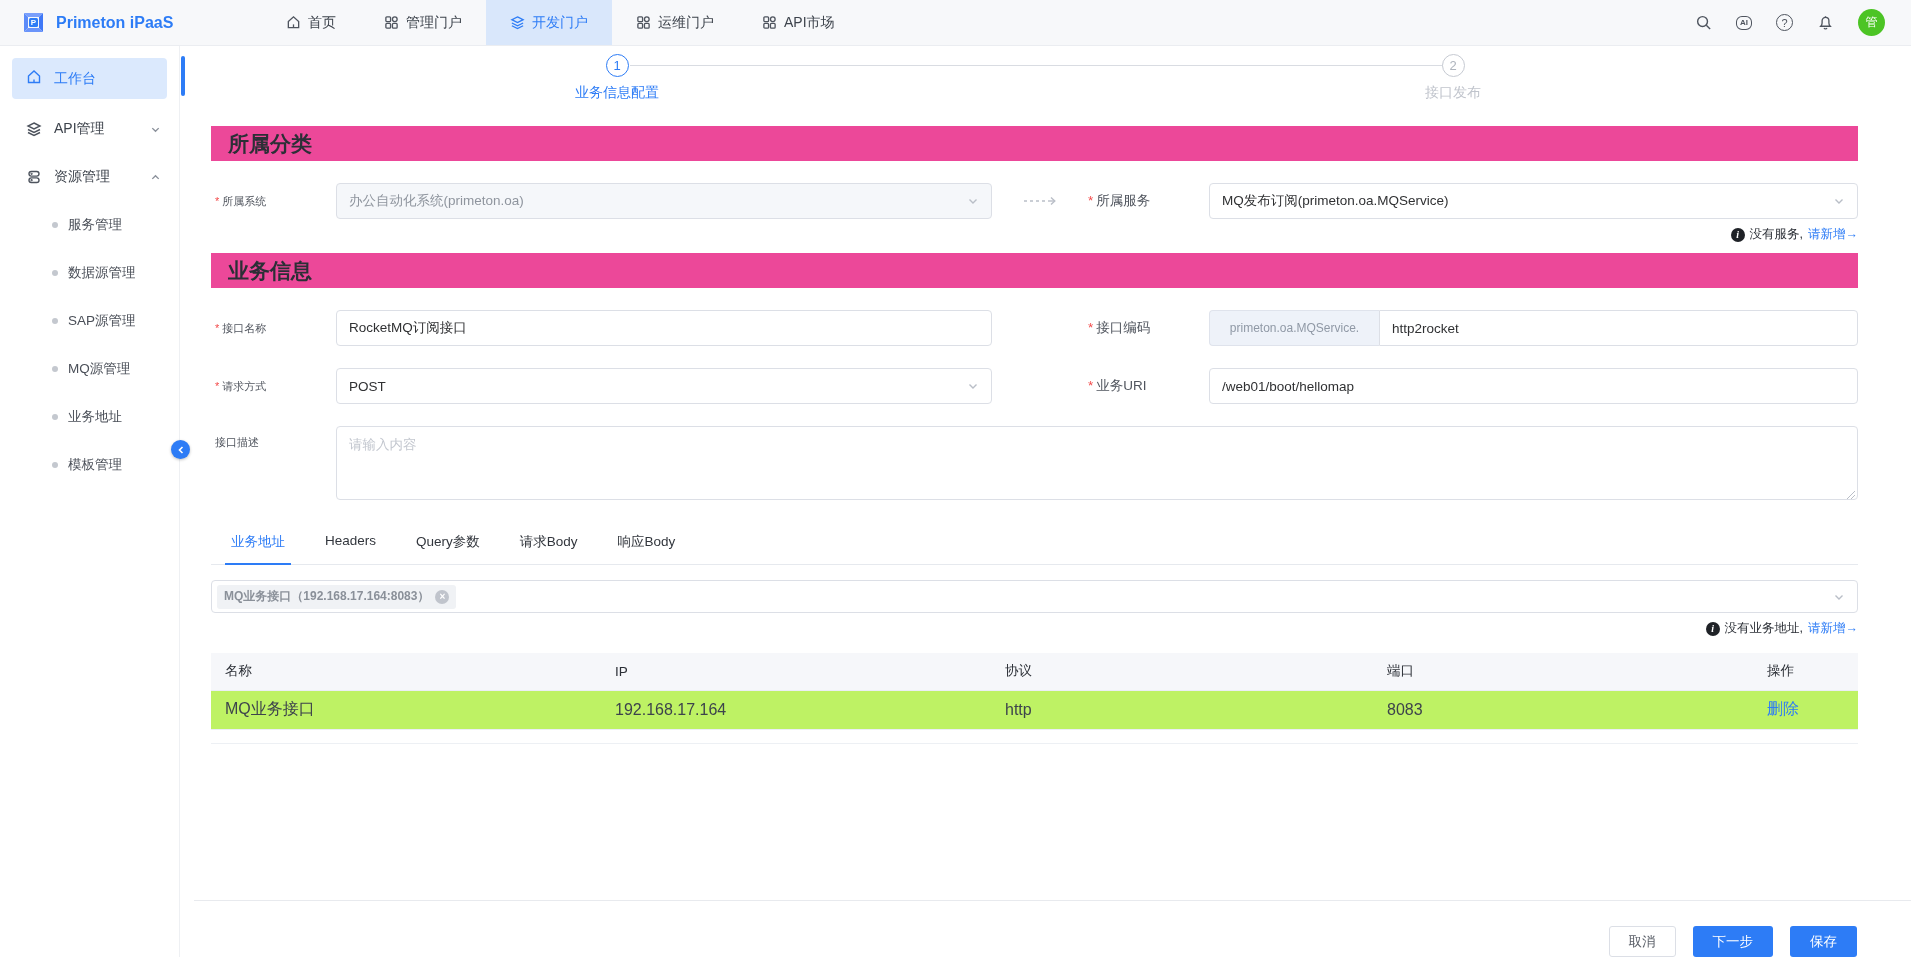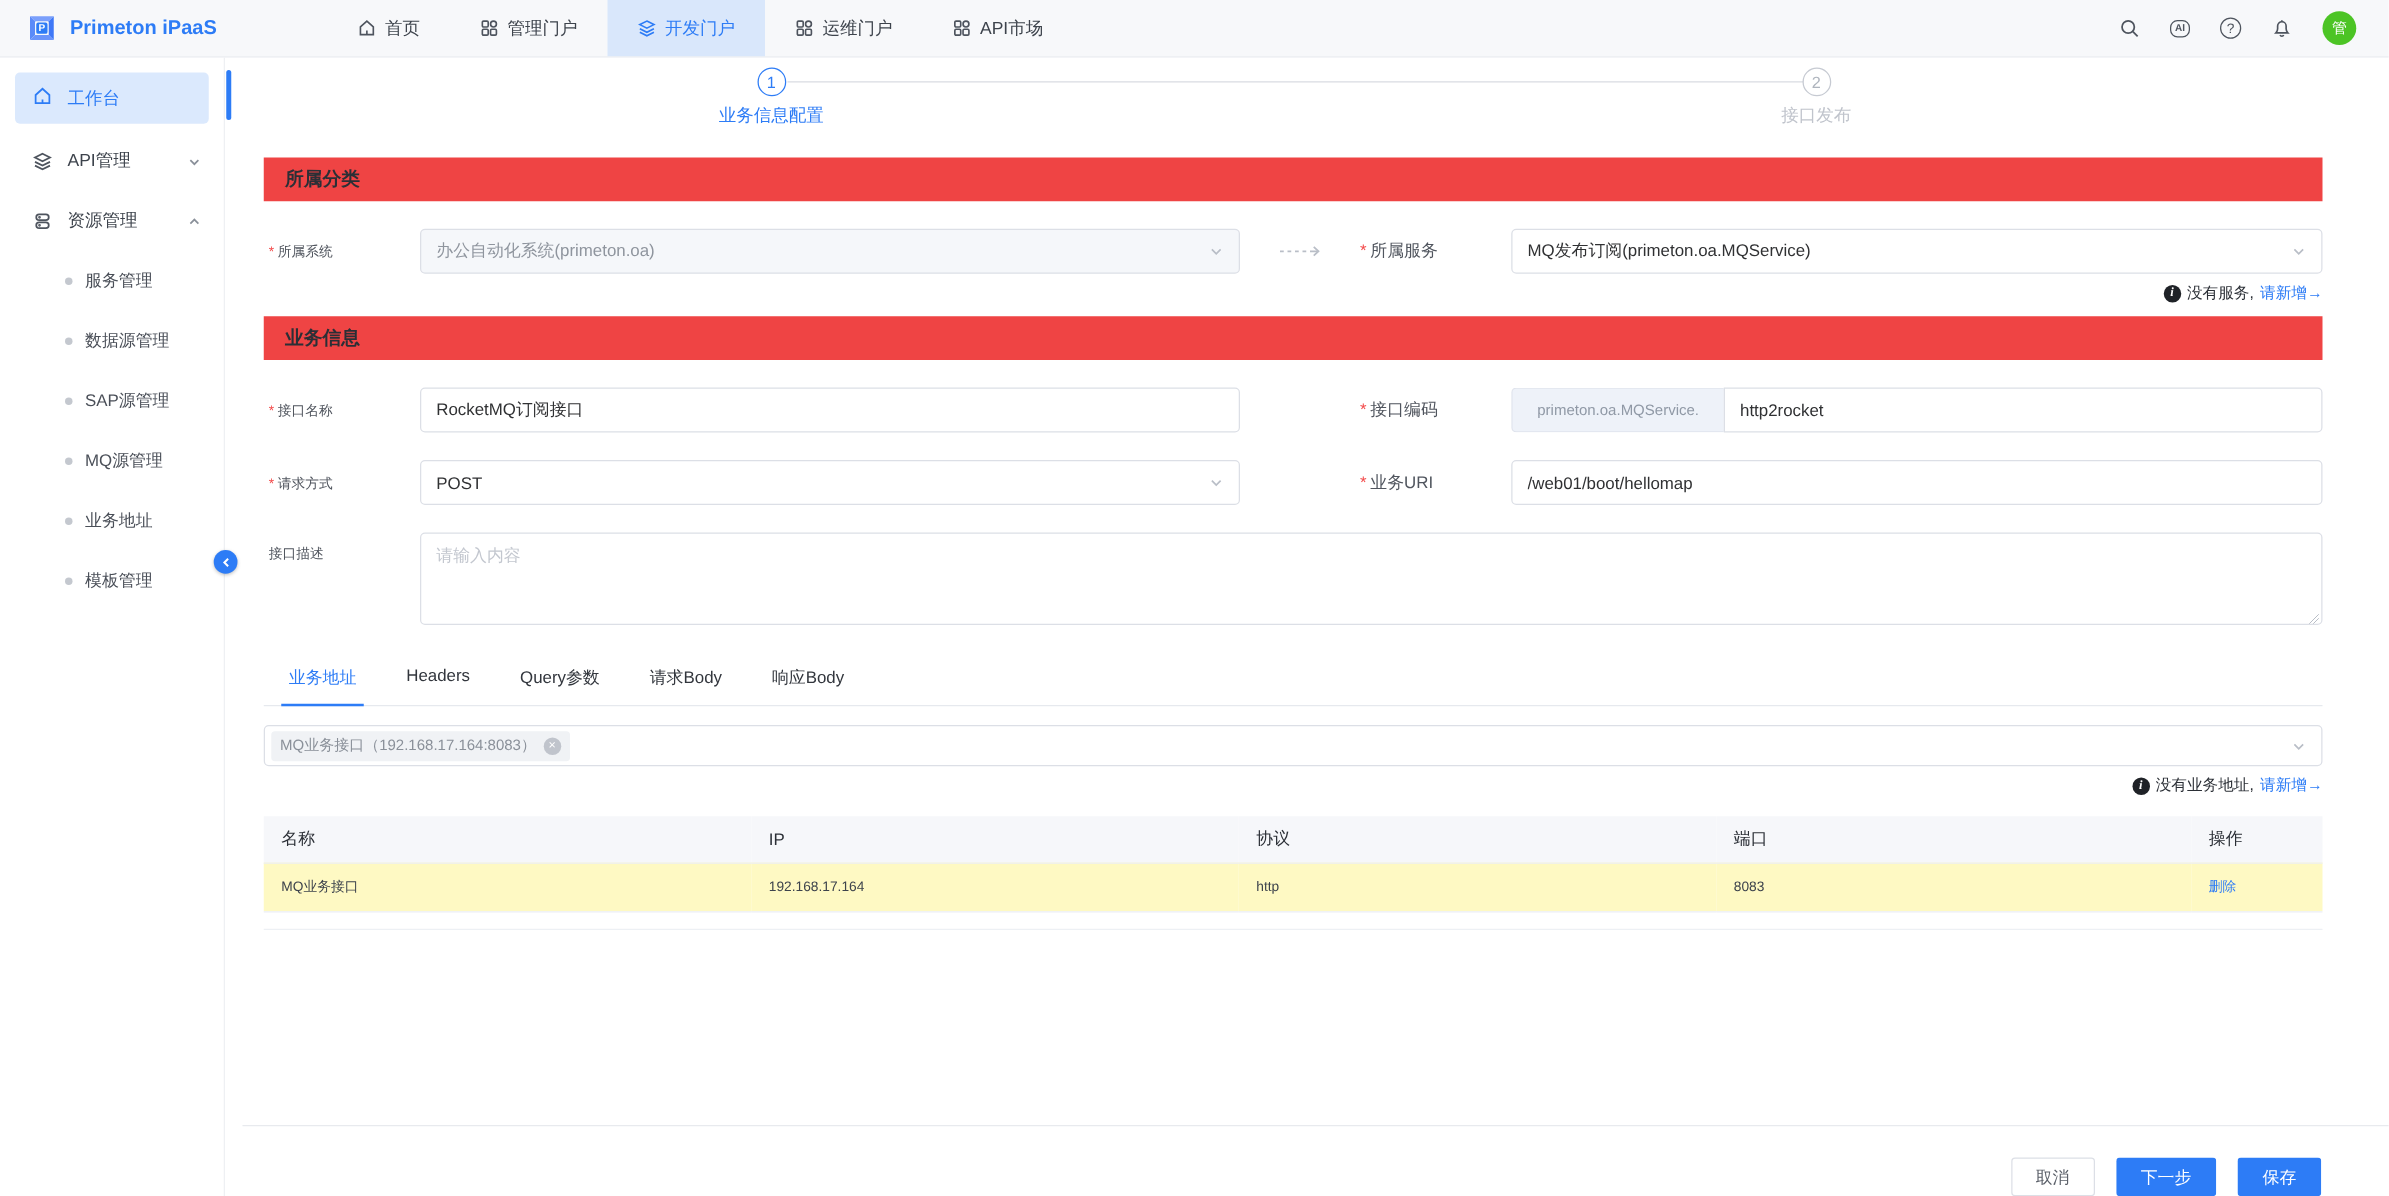--- a/index.html
+++ b/index.html
@@ -61,22 +61,22 @@
     color:#aeb4bd; font-size:13px; display:flex; align-items:center; justify-content:center; }
   .step .slabel { margin-top:7px; font-size:14px; color:#c0c4cc; }
   .step.active .circle { border-color:#2d7cf6; color:#2d7cf6; }
   .step.active .slabel { color:#2d7cf6; }
   .step1 { left:357px; }
   .step2 { left:1193px; }
   .connector { position:absolute; top:11px; left:450px; width:822px; height:1px; background:#d9dce2; }
 
   
   .form { margin:0 53px 0 31px; }
-  .section-title { height:35px; background:#ef4444; display:flex; align-items:center; padding-left:17px;
-    font-size:15px; font-weight:bold; color:#2b2f36; margin-top:10px; }
+  .section-title { height:35px; background:#ec4899; display:flex; align-items:center; padding-left:17px;
+    font-size:21px; font-weight:bold; color:#2b2f36; margin-top:10px; }
   .row { display:flex; align-items:center; margin-top:22px; padding-left:4px; }
   .row.top { align-items:flex-start; }
   .flabel { width:121px; flex:none; font-size:11px; color:#50555e; padding-top:0; white-space:nowrap; }
   .row.top .flabel { padding-top:9px; }
   .req { color:#f34b4b; margin-right:3px; }
   .ctrl-l { width:656px; flex:none; }
   .arrow-zone { width:96px; flex:none; display:flex; align-items:center; justify-content:center; color:#b9bec7; }
   .flabel-r { width:121px; flex:none; font-size:13.5px; color:#50555e; white-space:nowrap; }
   .ctrl-r { flex:1; }
   .select, .tinput { height:36px; border:1px solid #dcdfe6; border-radius:4px; background:#fff;
@@ -110,30 +110,30 @@
   
   .tabs { display:flex; gap:40px; margin-top:30px; padding-left:20px; border-bottom:1px solid #e6e9ee; }
   .tab { padding-bottom:13px; font-size:13.5px; color:#32363d; cursor:pointer; position:relative; }
   .tab.active { color:#2d7cf6; }
   .tab.active::after { content:""; position:absolute; left:-6px; right:-6px; bottom:-1px; height:2px; background:#2d7cf6; }
 
   
   .addr-select { margin-top:15px; height:33px; border:1px solid #dcdfe6; border-radius:4px; background:#fff;
     display:flex; align-items:center; padding:0 12px 0 5px; cursor:pointer; }
   .tag { background:#f0f2f5; border-radius:3px; height:24px; display:flex; align-items:center; gap:6px;
-    padding:0 7px; font-size:12px; color:#8a9099; }
+    padding:0 7px; font-size:12px; color:#8a9099;font-weight:bold; }
   .tag-close { width:14px; height:14px; border-radius:50%; background:#c0c4cc; color:#fff; font-size:10px;
     display:flex; align-items:center; justify-content:center; cursor:pointer; line-height:1; }
   .addr-select .chev { margin-left:auto; color:#b9bec7; display:flex; }
 
   
   .dtable { width:100%; border-collapse:collapse; margin-top:16px; }
   .dtable th { background:#f6f7fa; height:37px; text-align:left; font-weight:normal; font-size:13.5px;
     color:#2b2f36; padding-left:14px; border-bottom:1px solid #ebeef5; }
-  .dtable td { height:39px; font-size:11px; color:#3d434c; padding-left:14px; border-bottom:1px solid #ebeef5; background:#fef9c3; }
+  .dtable td { height:39px; font-size:16px; color:#3d434c; padding-left:14px; border-bottom:1px solid #ebeef5; background:#bef264; }
   .link { color:#2d7cf6; cursor:pointer; text-decoration:none; }
   .card-end { height:14px; border-bottom:1px solid #edf0f4; }
 
   
   .footer { position:absolute; left:14px; right:0; bottom:0; height:57px; background:#fff;
     border-top:1px solid #e8eaee; display:flex; align-items:flex-end; justify-content:flex-end;
     gap:17px; padding-right:54px; }
   .btn { height:31px; padding:0 19px; border-radius:3px; font-size:13.5px; display:flex; align-items:center;
     justify-content:center; cursor:pointer; border:1px solid transparent;
     font-family:"Liberation Sans","DejaVu Sans",sans-serif; }

